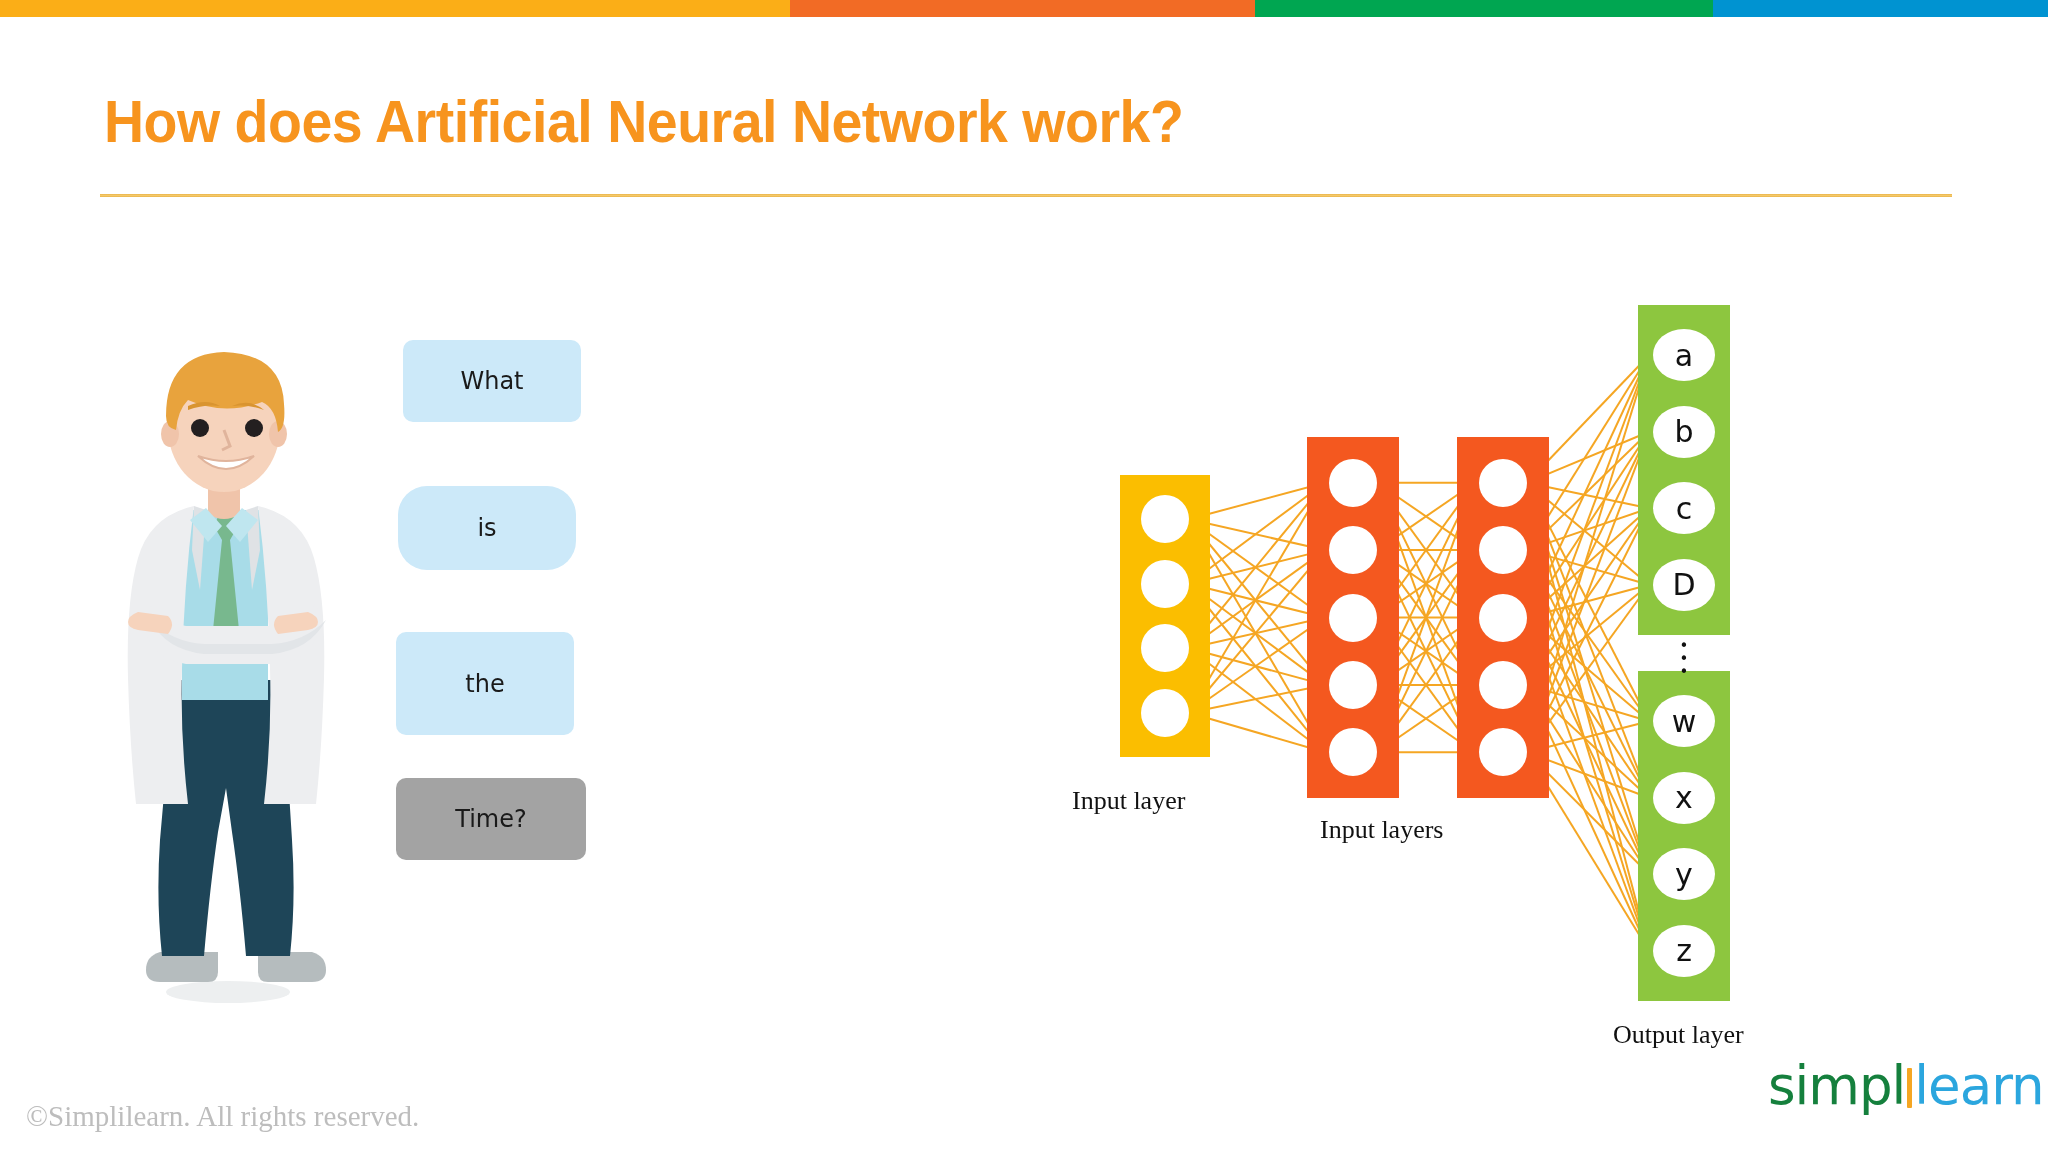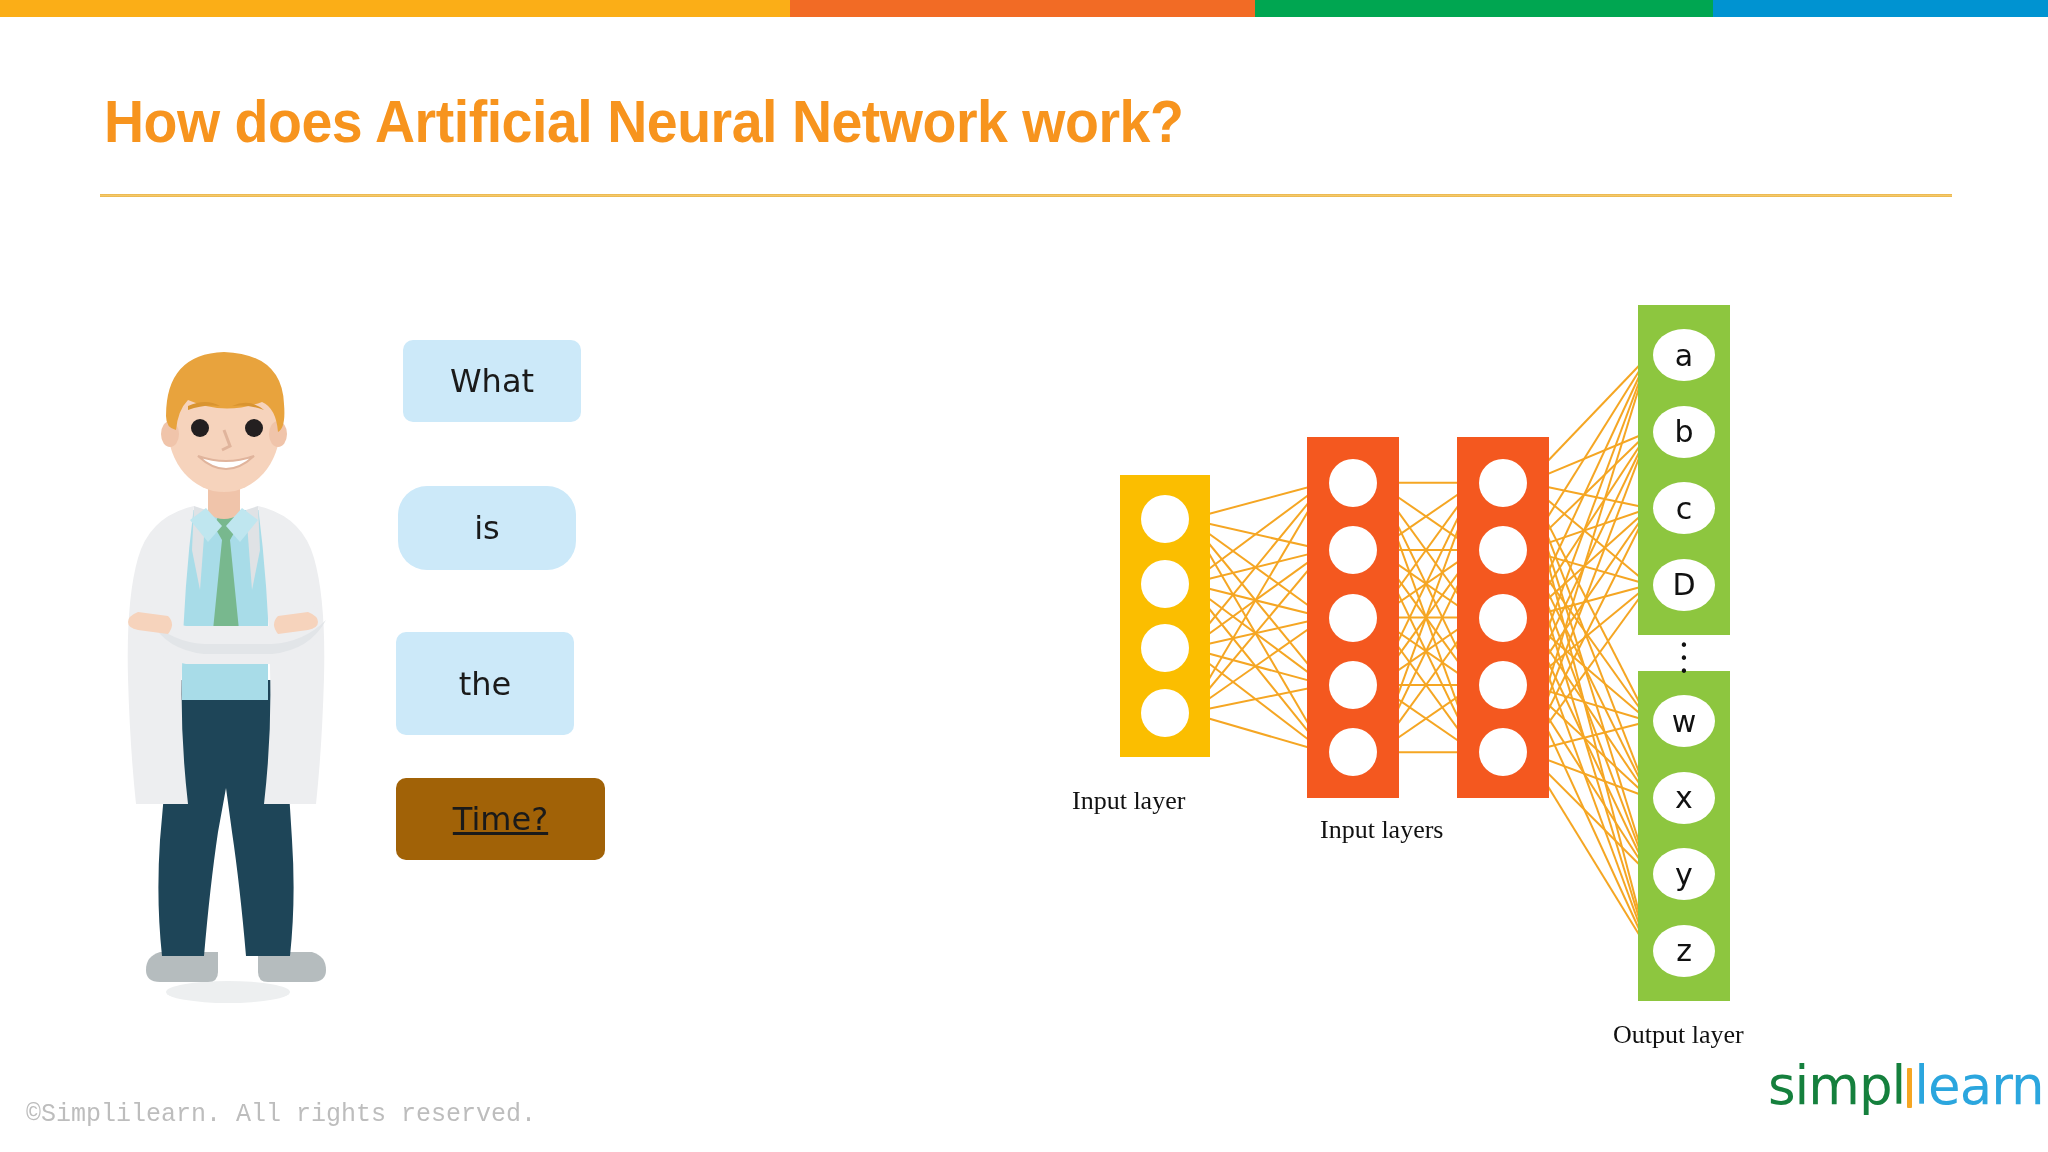--- a/index.html
+++ b/index.html
@@ -30,21 +30,21 @@
     position:absolute;left:100px;top:194px;width:1852px;height:3px;
     background:linear-gradient(to bottom,#E8B34A 0%,#F5C969 50%,#E8B34A 100%);
   }
 
   
   .bubble{
     position:absolute;
     background:#CCE9F9;
     border-radius:10px;
     color:#1a1a1a;
-    font-size:32px;
+    font-size:24px;
     display:flex;align-items:center;justify-content:center;
     font-family:"DejaVu Sans","Liberation Sans",sans-serif;
   }
 
   
   .character{position:absolute;left:108px;top:330px;width:230px;height:680px;}
 
   
   .net{position:absolute;left:0;top:0;width:2048px;height:1152px;pointer-events:none;}
 
@@ -63,22 +63,22 @@
 
   .layer-label{
     position:absolute;color:#111;font-size:26px;
     font-family:Liberation Serif, serif;
     white-space:nowrap;
   }
 
   
   .copyright{
     position:absolute;left:26px;top:1100px;
-    color:#BDBDBD;font-size:25px;
-    font-family:Liberation Mono, monospace;
+    color:#BDBDBD;font-size:29px;
+    font-family:Liberation Serif, serif;
     white-space:nowrap;
   }
   .logo{
     position:absolute;left:1768px;top:1055px;
     font-size:53px;letter-spacing:-1px;white-space:nowrap;
     font-family:"DejaVu Sans","Liberation Sans",sans-serif;
   }
   .logo .a{color:#15803d;}
   .logo .b{color:#2BA6DE;}
   .logo .bar{display:inline-block;width:5px;height:40px;background:#F5A623;
@@ -244,21 +244,21 @@
     </svg>
 
   <div class="copyright">©Simplilearn. All rights reserved.</div>
   <div class="logo">
     <span class="a">simpl</span><span class="bar"></span><span class="b">learn</span>
   </div>
 
 <div class="bubble" style="left: 403px; top: 340px; width: 178px; height: 82px; background: rgb(204, 233, 249);">What</div>
     <div class="bubble" style="left: 398px; top: 486px; width: 178px; height: 84px; background: rgb(204, 233, 249); border-radius: 29px;">is</div>
     <div class="bubble" style="left: 396px; top: 632px; width: 178px; height: 103px; background: rgb(204, 233, 249);">the</div>
-    <div class="bubble" style="left: 396px; top: 778px; width: 209px; height: 82px; background: #a16207; text-decoration: underline;">Time?</div>
+    <div class="bubble" style="left: 396px; top: 778px; width: 190px; height: 82px; background: #a3a3a3;">Time?</div>
     <div class="layerbox" style="left: 1120px; top: 475px; width: 90px; height: 282px; background: rgb(251, 190, 0);"></div>
     <div class="node" style="left: 1141px; top: 495.25px; width: 48px; height: 48px;"></div>
     <div class="node" style="left: 1141px; top: 559.75px; width: 48px; height: 48px;"></div>
     <div class="node" style="left: 1141px; top: 624.25px; width: 48px; height: 48px;"></div>
     <div class="node" style="left: 1141px; top: 688.75px; width: 48px; height: 48px;"></div>
     <div class="layer-label" style="left: 1072px; top: 786px;">Input layer</div>
     <div class="layerbox" style="left: 1307px; top: 437px; width: 92px; height: 361px; background: rgb(244, 88, 31);"></div>
     <div class="node" style="left: 1329px; top: 458.7px; width: 48px; height: 48px;"></div>
     <div class="node" style="left: 1329px; top: 526.1px; width: 48px; height: 48px;"></div>
     <div class="node" style="left: 1329px; top: 593.5px; width: 48px; height: 48px;"></div>

